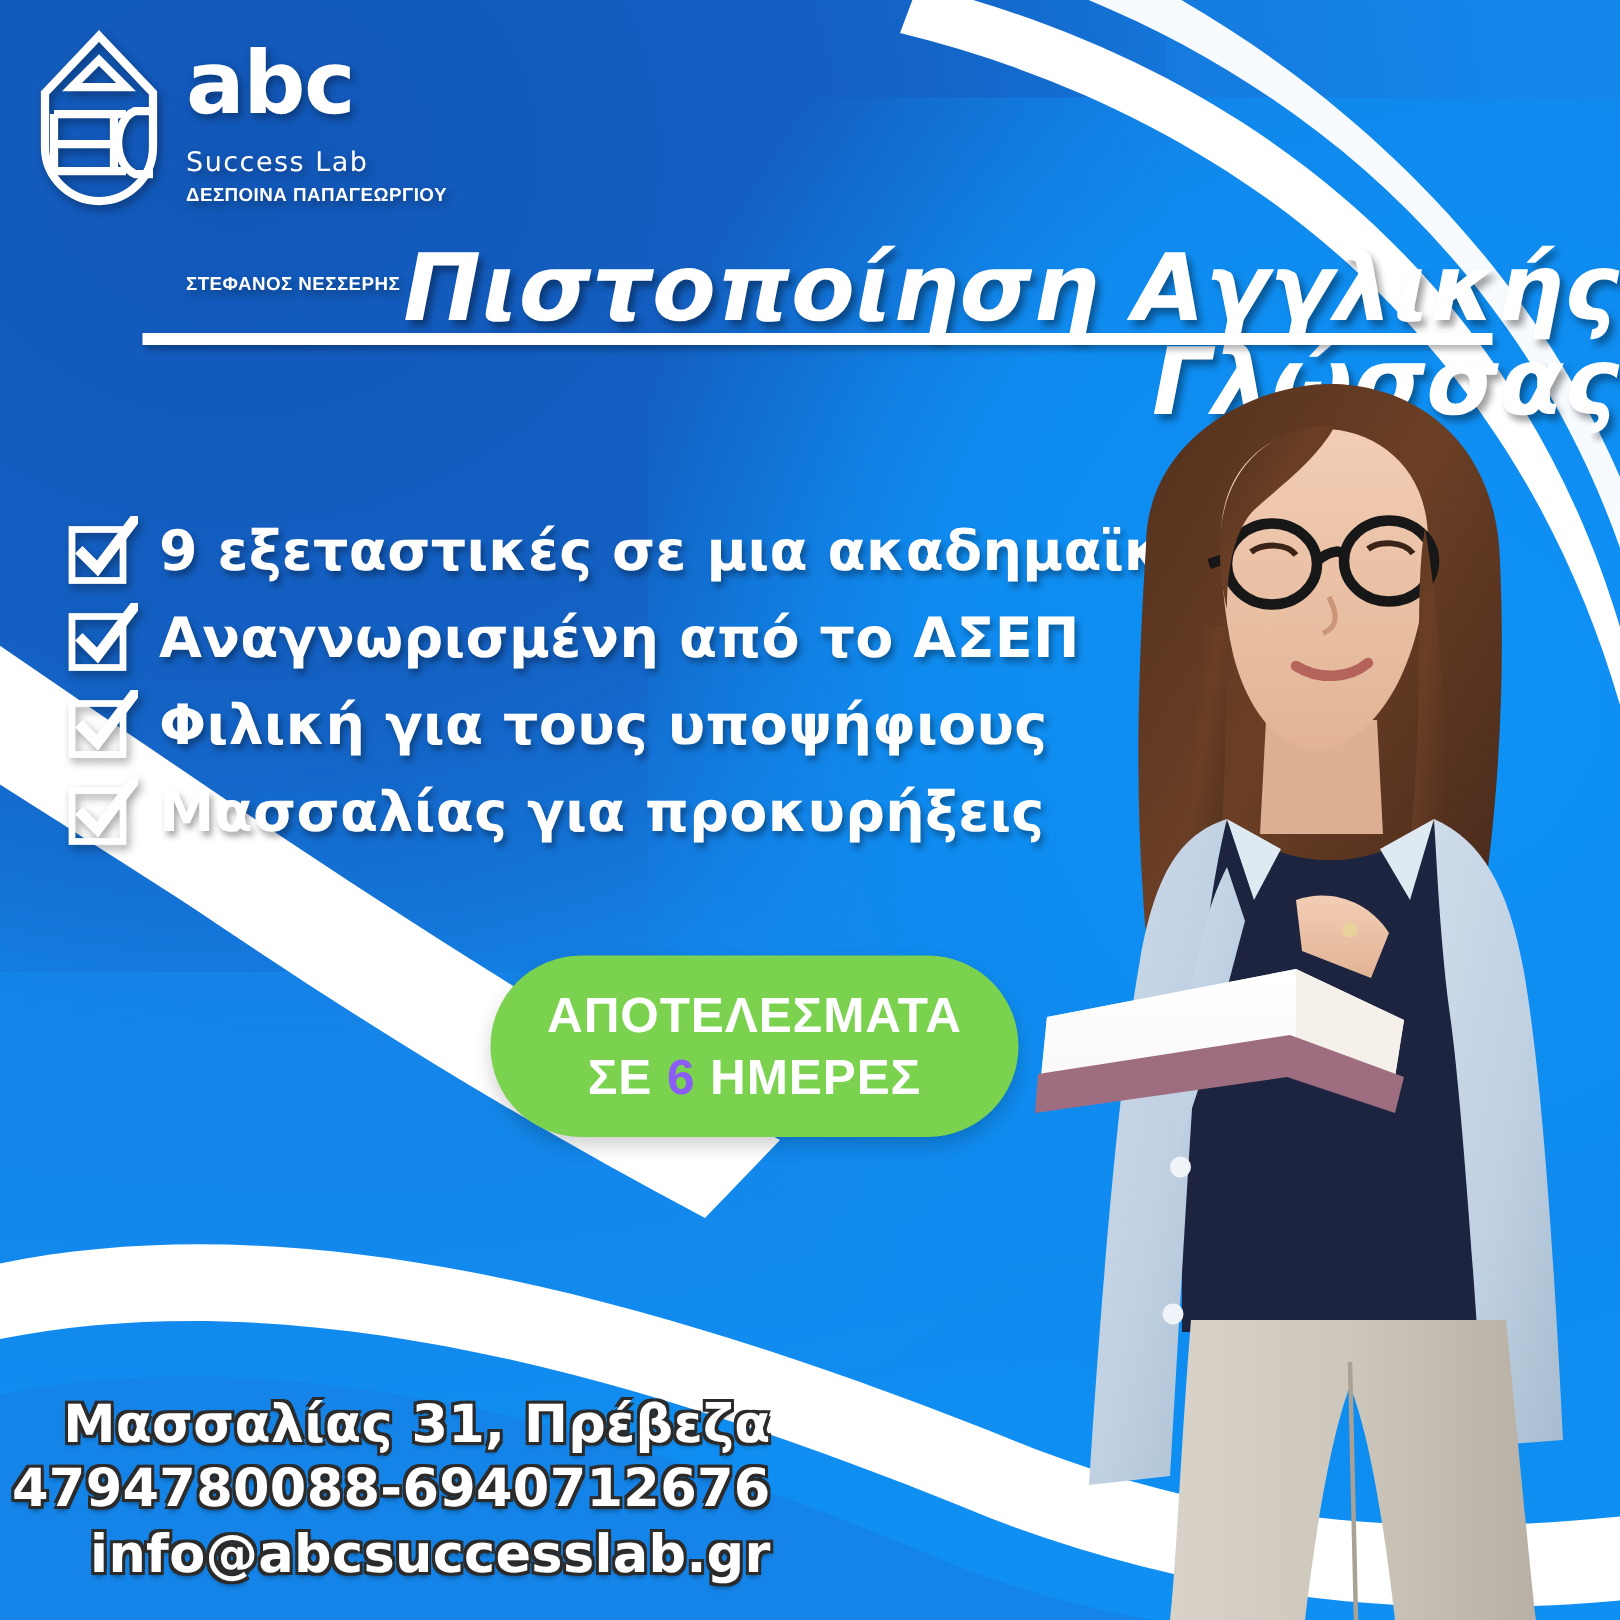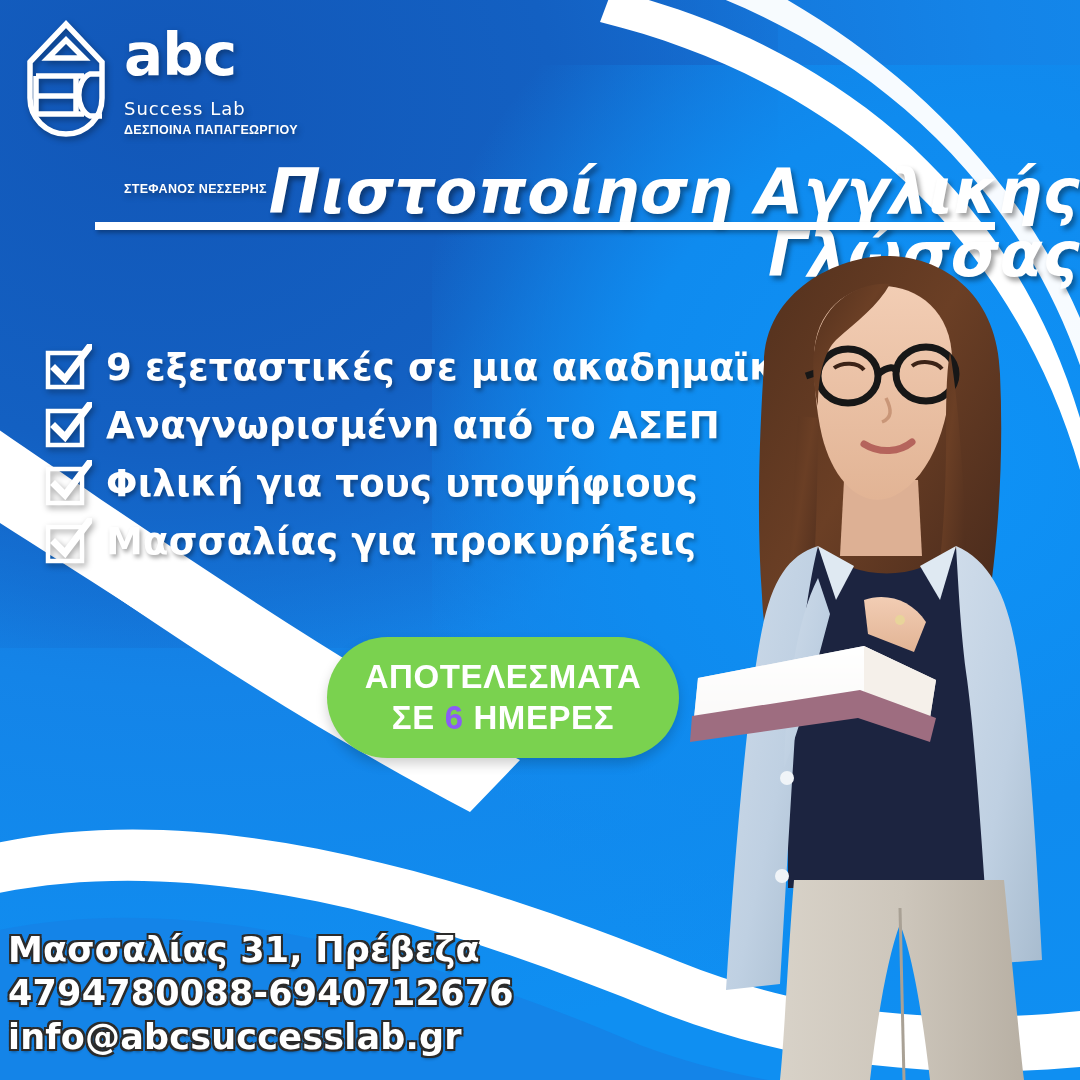--- a/index.html
+++ b/index.html
@@ -122,21 +122,21 @@
 
   
   .woman{
     position:absolute;right:-8px;top:248px;
     width:420px;height:832px;
   }
 
   
   .contact{
     position:absolute;left:8px;bottom:22px;
-    display:flex;flex-direction:column;gap:2px;
+    display:flex;flex-direction:column;gap:2px;text-align:right;
   }
   .contact-line{
     color:#fff;font-weight:700;
     font-size:35px;line-height:1.18;
     letter-spacing:.2px;
     font-family:"DejaVu Sans", sans-serif;
     white-space:nowrap;
     text-shadow:
       -2px -2px 0 #2b2b2b, 2px -2px 0 #2b2b2b,
       -2px  2px 0 #2b2b2b, 2px  2px 0 #2b2b2b,

